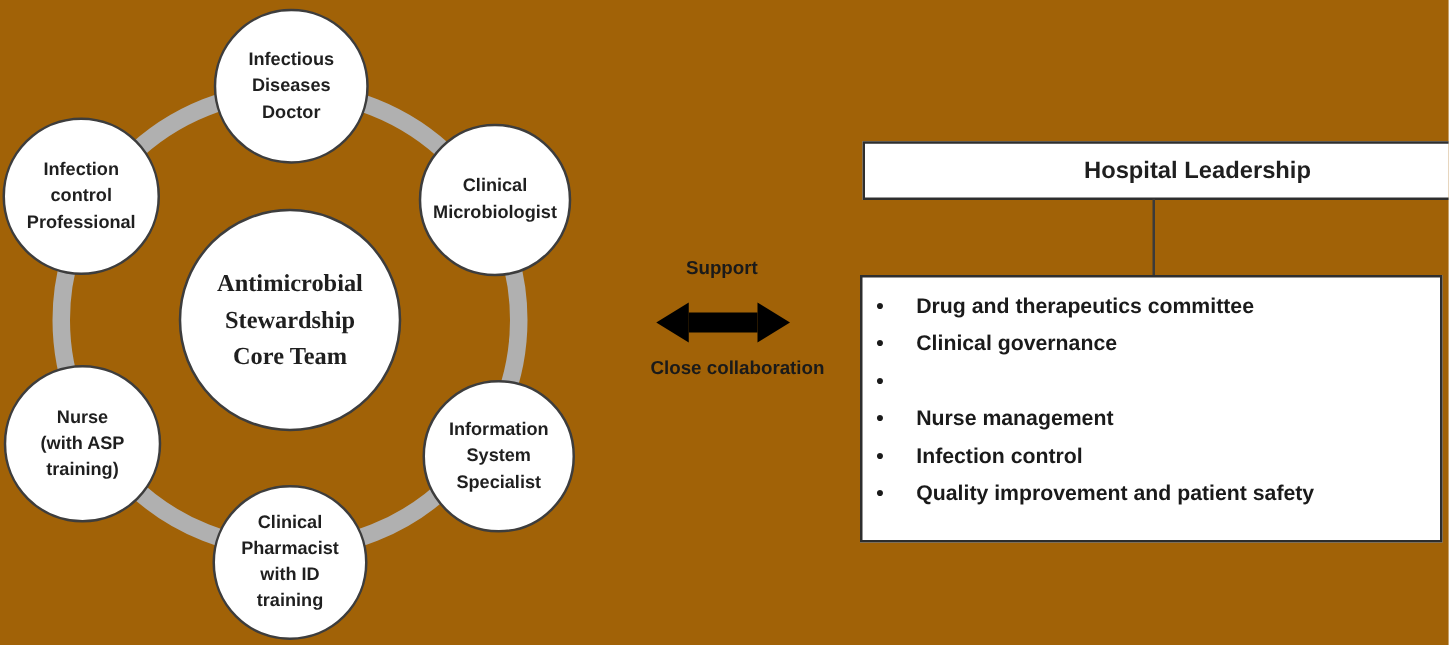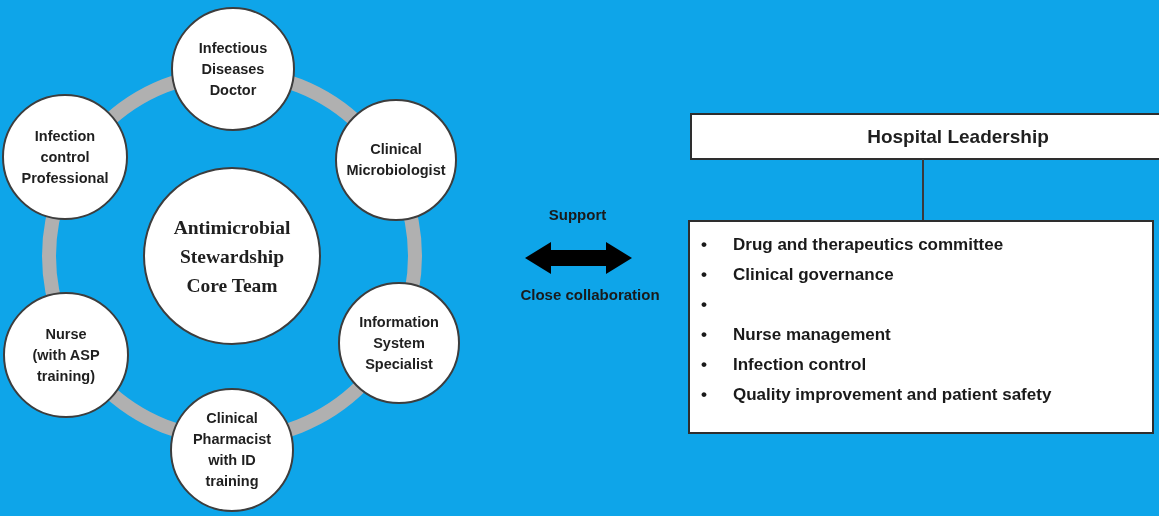--- a/index.html
+++ b/index.html
@@ -1,19 +1,19 @@
 <!DOCTYPE html>
 <html><head>
 <meta charset="utf-8">
 <style>
   html,body{margin:0;padding:0;background:#fff;}
   .canvas{
     position:relative;
     width:1159px;height:516px;
-    background:#0ea5e9;
+    background:#a16207;
     font-family:"Liberation Sans", sans-serif;
     color:#1f1f1f;
     overflow:hidden;
   }
   
   .ring{
     position:absolute;
     left:42px;top:66px;width:352px;height:352px;
     border:14px solid #b0b0b0;
     border-radius:50%;
@@ -31,21 +31,21 @@
   }
   .circle .circle-label{
     white-space:pre-line;
     font-weight:bold;
   }
   .member .circle-label{font-size:14.5px;line-height:21px;}
   .core{left:143px;top:167px;width:178px;height:178px;}
   .core .circle-label{font-size:19.5px;line-height:29px;font-family:Liberation Serif, serif;}
   .c-idd {left:171px;top:7px;  width:124px;height:124px;}
   .c-cmb {left:335px;top:99px; width:122px;height:122px;}
-  .c-iss {left:338px;top:282px;width:122px;height:122px;}
+  .c-iss {left:338px;top:304px;width:122px;height:122px;}
   .c-cph {left:170px;top:388px;width:124px;height:124px;}
   .c-nur {left:3px;  top:292px;width:126px;height:126px;}
   .c-icp {left:2px;  top:94px; width:126px;height:126px;}
 
   
   .rel-label{
     position:absolute;
     font-weight:bold;font-size:15px;
     text-align:center;
     color:#1a1a1a;

